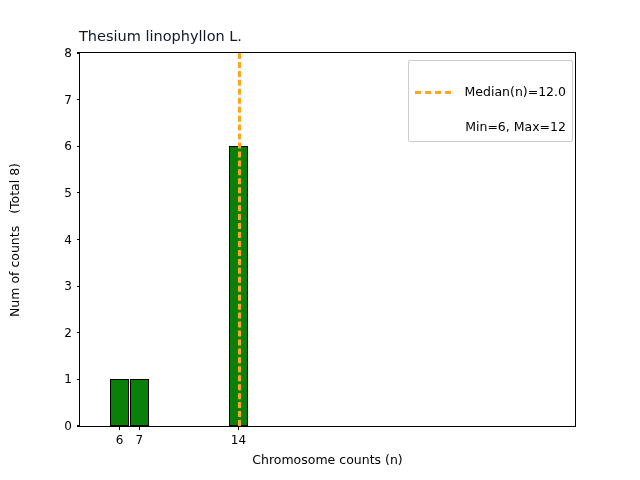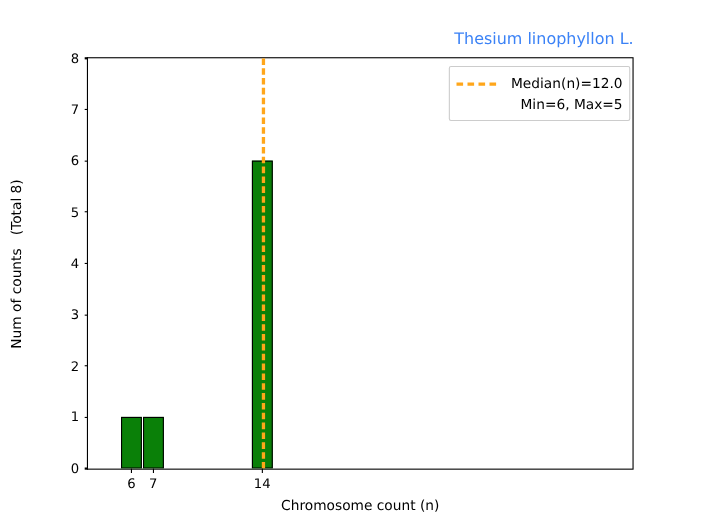--- a/index.html
+++ b/index.html
@@ -21,23 +21,23 @@
     height: 480px;
     background: #ffffff;
   }
 
   
   #chart-title {
     position: absolute;
     left: 79px;
     top: 27px;
     width: 497px;
-    text-align: right;
+    text-align: left;
     font-size: 14.5px;
-    color: #3b82f6;
+    color: #0f172a;
     line-height: 18px;
     white-space: nowrap;
   }
 
   
   #plot-area {
     position: absolute;
     left: 79px;
     top: 52px;
     width: 497px;
@@ -166,20 +166,21 @@
     box-sizing: border-box;
     border: 1px solid #cccccc;
     border-radius: 2px;
     background: rgba(255,255,255,0.9);
     padding: 5px 6px 5px 6px;
   }
   .legend-row {
     display: flex;
     align-items: center;
     height: 19px;
+    margin-top: 16px;
   }
   .legend-swatch {
     width: 36px;
     height: 12px;
     position: relative;
     flex: 0 0 36px;
     margin-right: 7px;
   }
   .legend-swatch .dash {
     position: absolute;
@@ -262,30 +263,30 @@
       <div class="xtick" style="left: 59.4px; top: 373px;">
         <span class="tickmark"></span>
         <span class="ticklabel">7</span>
       </div>
       <div class="xtick" style="left: 158.4px; top: 373px;">
         <span class="tickmark"></span>
         <span class="ticklabel">14</span>
       </div>
     </div>
 
-  <div id="xlabel">Chromosome count (n)</div>
+  <div id="xlabel">Chromosome counts (n)</div>
 
   <div id="legend">
     <div class="legend-row">
       <span class="legend-swatch">
         <span class="dash"></span>
       </span>
       <span class="legend-text">Median(n)=12.0</span>
     </div>
     <div class="legend-row secondary">
       <span class="legend-swatch">
         
       </span>
-      <span class="legend-text">Min=6, Max=5</span>
+      <span class="legend-text">Min=6, Max=12</span>
     </div>
   </div>
 
 </div>
 
 </body></html>

